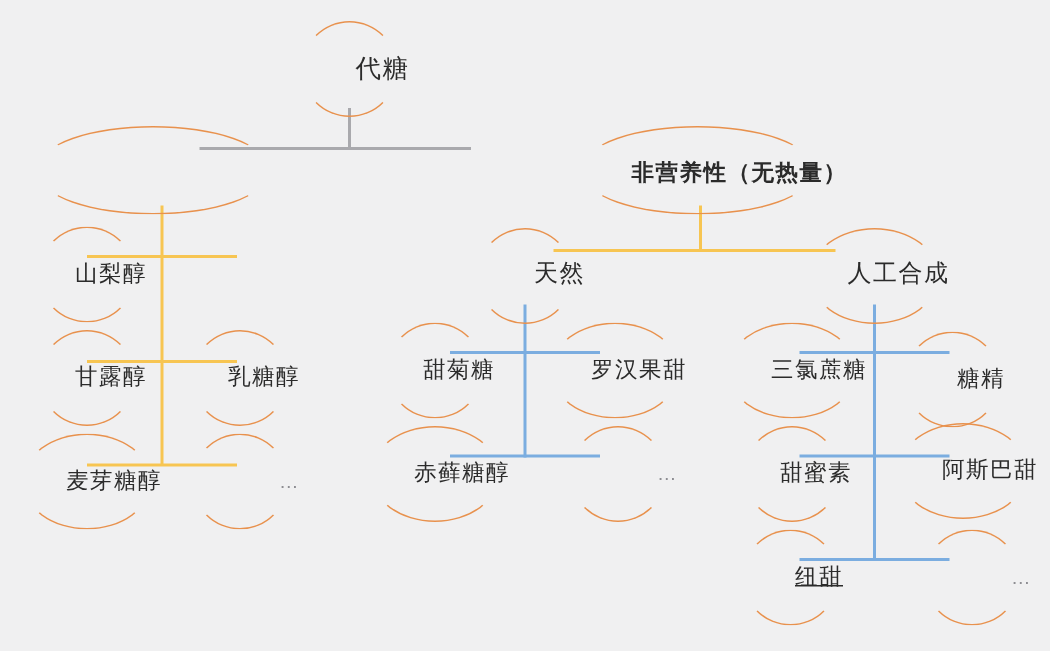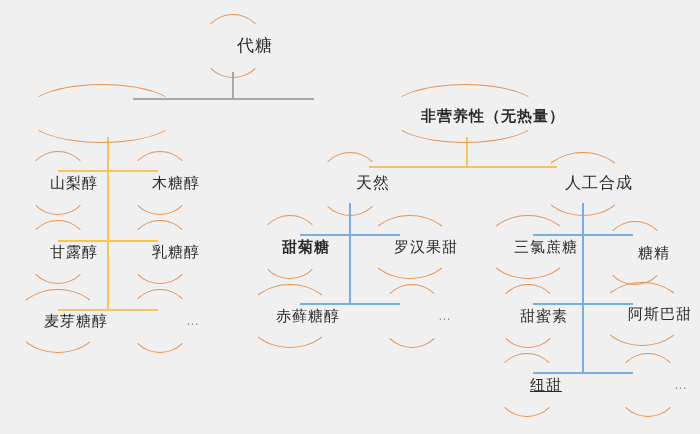--- a/index.html
+++ b/index.html
@@ -117,25 +117,20 @@
     <span class="arc top" style="width:84px;"></span>
     <span class="arc bot" style="width:84px;"></span>
     <span class="txt">人工合成</span>
   </div>
 
   <div class="node n-leaf" style="left:18px;top:162px;width:80px;height:40px;">
     <span class="arc top"></span>
     <span class="arc bot"></span>
     <span class="txt">山梨醇</span>
   </div>
-  <div class="node n-leaf" style="left:120px;top:162px;width:80px;height:40px;">
-    <span class="arc top"></span>
-    <span class="arc bot"></span>
-    <span class="txt">木糖醇</span>
-  </div>
   <div class="node n-leaf" style="left:18px;top:231px;width:80px;height:40px;">
     <span class="arc top"></span>
     <span class="arc bot"></span>
     <span class="txt">甘露醇</span>
   </div>
   <div class="node n-leaf" style="left:120px;top:231px;width:80px;height:40px;">
     <span class="arc top"></span>
     <span class="arc bot"></span>
     <span class="txt">乳糖醇</span>
   </div>
@@ -143,21 +138,21 @@
     <span class="arc top" style="width:84px;"></span>
     <span class="arc bot" style="width:84px;"></span>
     <span class="txt">麦芽糖醇</span>
   </div>
   <div class="node n-leaf" style="left:120px;top:300px;width:80px;height:40px;">
     <span class="arc top"></span>
     <span class="arc bot"></span>
     <span class="txt dots">…</span>
   </div>
 
-  <div class="node n-leaf" style="left:250px;top:226px;width:80px;height:40px;font-weight:bold;">
+  <div class="node n-leaf" style="left:250px;top:226px;width:80px;height:40px;">
     <span class="arc top"></span>
     <span class="arc bot"></span>
     <span class="txt">甜菊糖</span>
   </div>
   <div class="node n-leaf" style="left:362px;top:226px;width:96px;height:40px;">
     <span class="arc top" style="width:84px;"></span>
     <span class="arc bot" style="width:84px;"></span>
     <span class="txt">罗汉果甜</span>
   </div>
   <div class="node n-leaf" style="left:240px;top:295px;width:100px;height:40px;">

